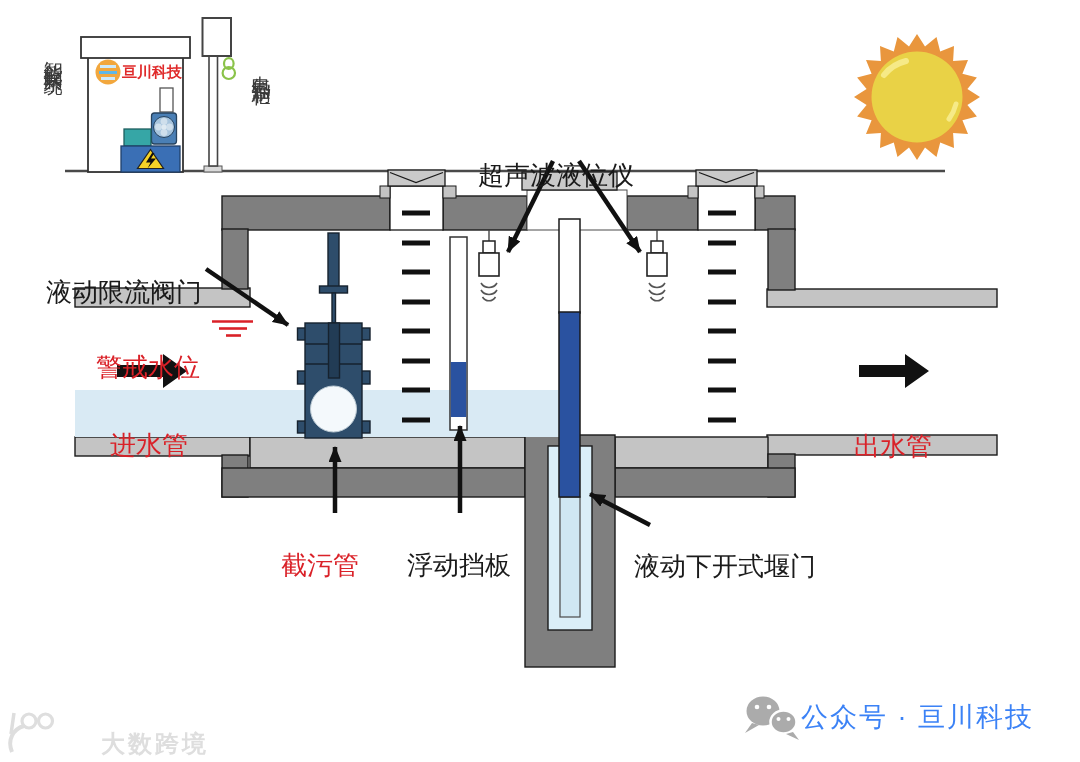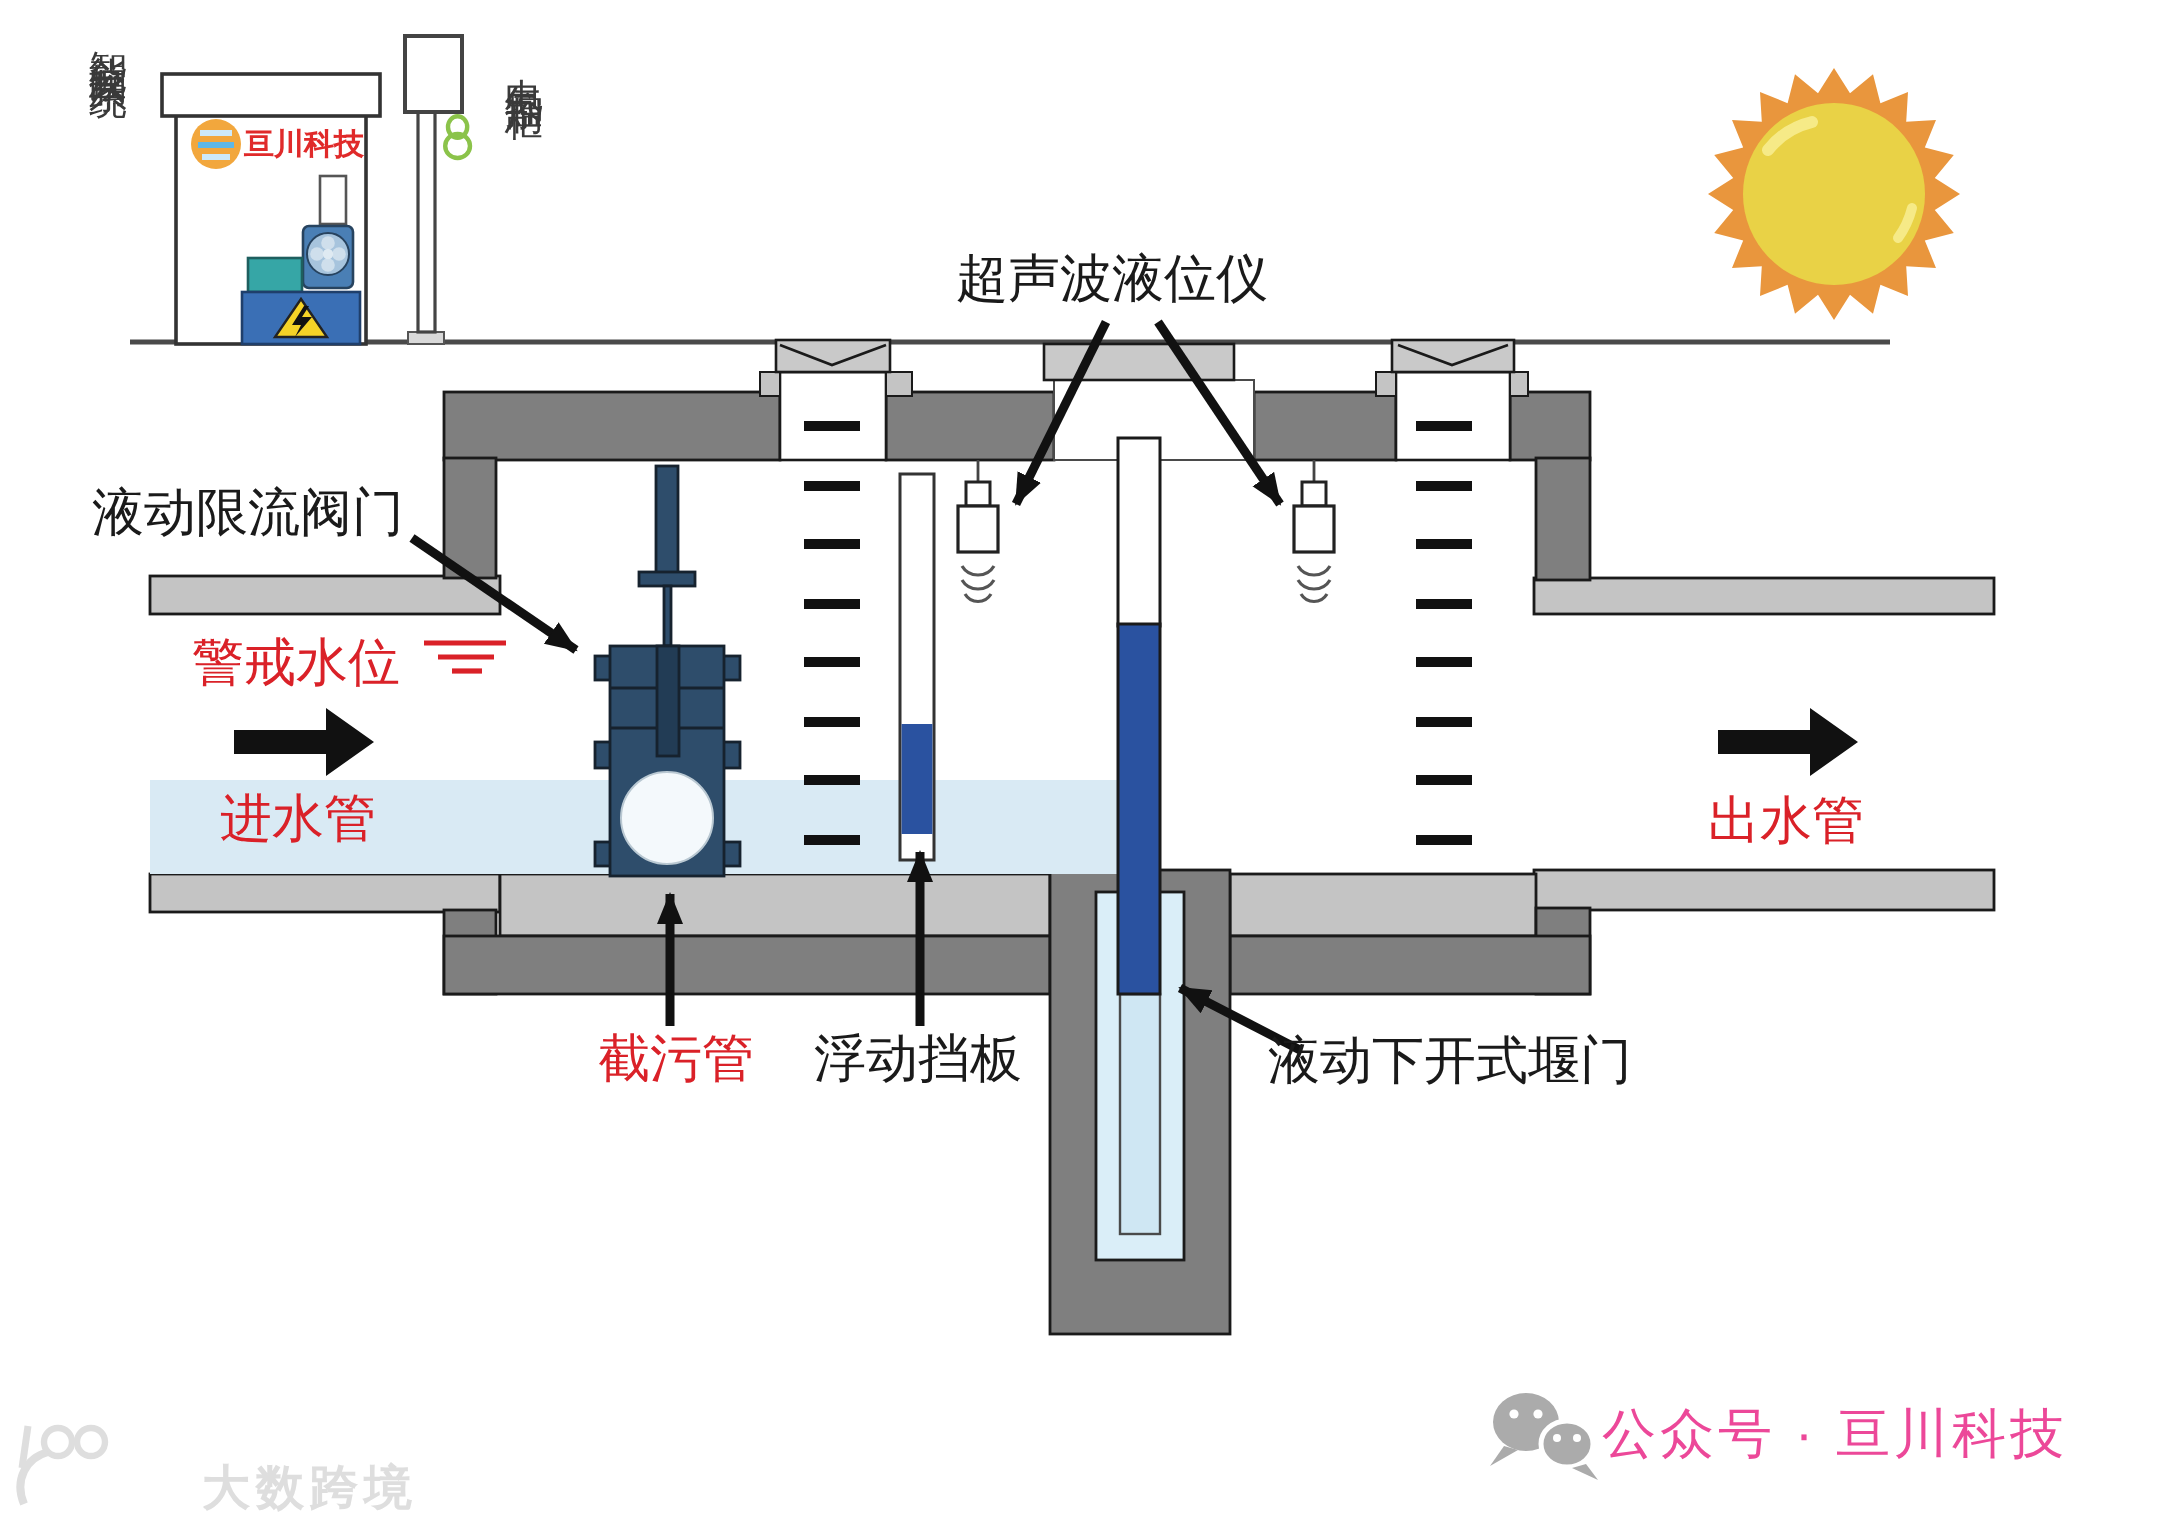--- a/index.html
+++ b/index.html
@@ -1,23 +1,23 @@
 <!DOCTYPE html>
 <html><head>
 <meta charset="utf-8">
 <style>
   html,body{margin:0;padding:0;background:#fff;}
   .page{position:relative;width:1080px;height:762px;background:#fff;overflow:hidden;
         font-family:"Liberation Sans","DejaVu Sans",sans-serif;}
   .page svg.canvas{position:absolute;left:0;top:0;z-index:1;}
-  .lbl{position:absolute;z-index:2;font-size:26px;color:#1a1a1a;white-space:nowrap;line-height:1.1;}
+  .lbl{position:absolute;z-index:2;font-size:26px;color:#1a1a1a;white-space:nowrap;line-height:1.1;margin-top:36px;}
   .red{color:#da2128;}
   .v{writing-mode:vertical-rl;text-orientation:upright;font-size:19px;color:#3a3a3a;letter-spacing:3px;}
   .booth-logo{position:absolute;z-index:2;font-size:15px;font-weight:bold;color:#e02a2a;white-space:nowrap;}
-  .footer-brand{position:absolute;z-index:2;left:801px;top:699px;font-size:27px;color:#ec4899;letter-spacing:2px;white-space:nowrap;}
+  .footer-brand{position:absolute;z-index:2;left:801px;top:699px;font-size:27px;color:#3b82f6;letter-spacing:2px;white-space:nowrap;}
   .watermark{position:absolute;z-index:2;left:57px;top:728px;font-size:24px;font-weight:bold;color:#dedede;letter-spacing:3px;white-space:nowrap;margin-left:44px;}
 </style>
 </head>
 <body>
 
 <div class="page">
 
 <svg class="canvas" width="1080" height="762" viewBox="0 0 1080 762">
   <defs>
     <marker id="ah" markerUnits="userSpaceOnUse" markerWidth="18" markerHeight="14" refX="15" refY="6.5" orient="auto">
@@ -217,20 +217,20 @@
 
 <div class="lbl v" style="left:42px;top:10px;">智能控制系统</div>
 <div class="lbl v" style="left:250px;top:24px;">电气控制柜</div>
 <div class="booth-logo" style="left:122px;top:63px;">亘川科技</div>
 
 <div class="lbl" style="left:478px;top:125px;">超声波液位仪</div>
 <div class="lbl" style="left:46px;top:242px;text-align:right;">液动限流阀门</div>
 <div class="lbl red" style="left:96px;top:317px;">警戒水位</div>
 <div class="lbl red" style="left:110px;top:395px;">进水管</div>
 <div class="lbl red" style="left:854px;top:396px;">出水管</div>
-<div class="lbl red" style="left:299px;top:515px;">截污管</div>
+<div class="lbl red" style="left:281px;top:515px;">截污管</div>
 <div class="lbl" style="left:407px;top:515px;text-align:right;">浮动挡板</div>
 <div class="lbl" style="left:634px;top:516px;">液动下开式堰门</div>
 
 <div class="footer-brand">公众号 · 亘川科技</div>
 <div class="watermark">大数跨境</div>
 
 </div>
 
 </body></html>

